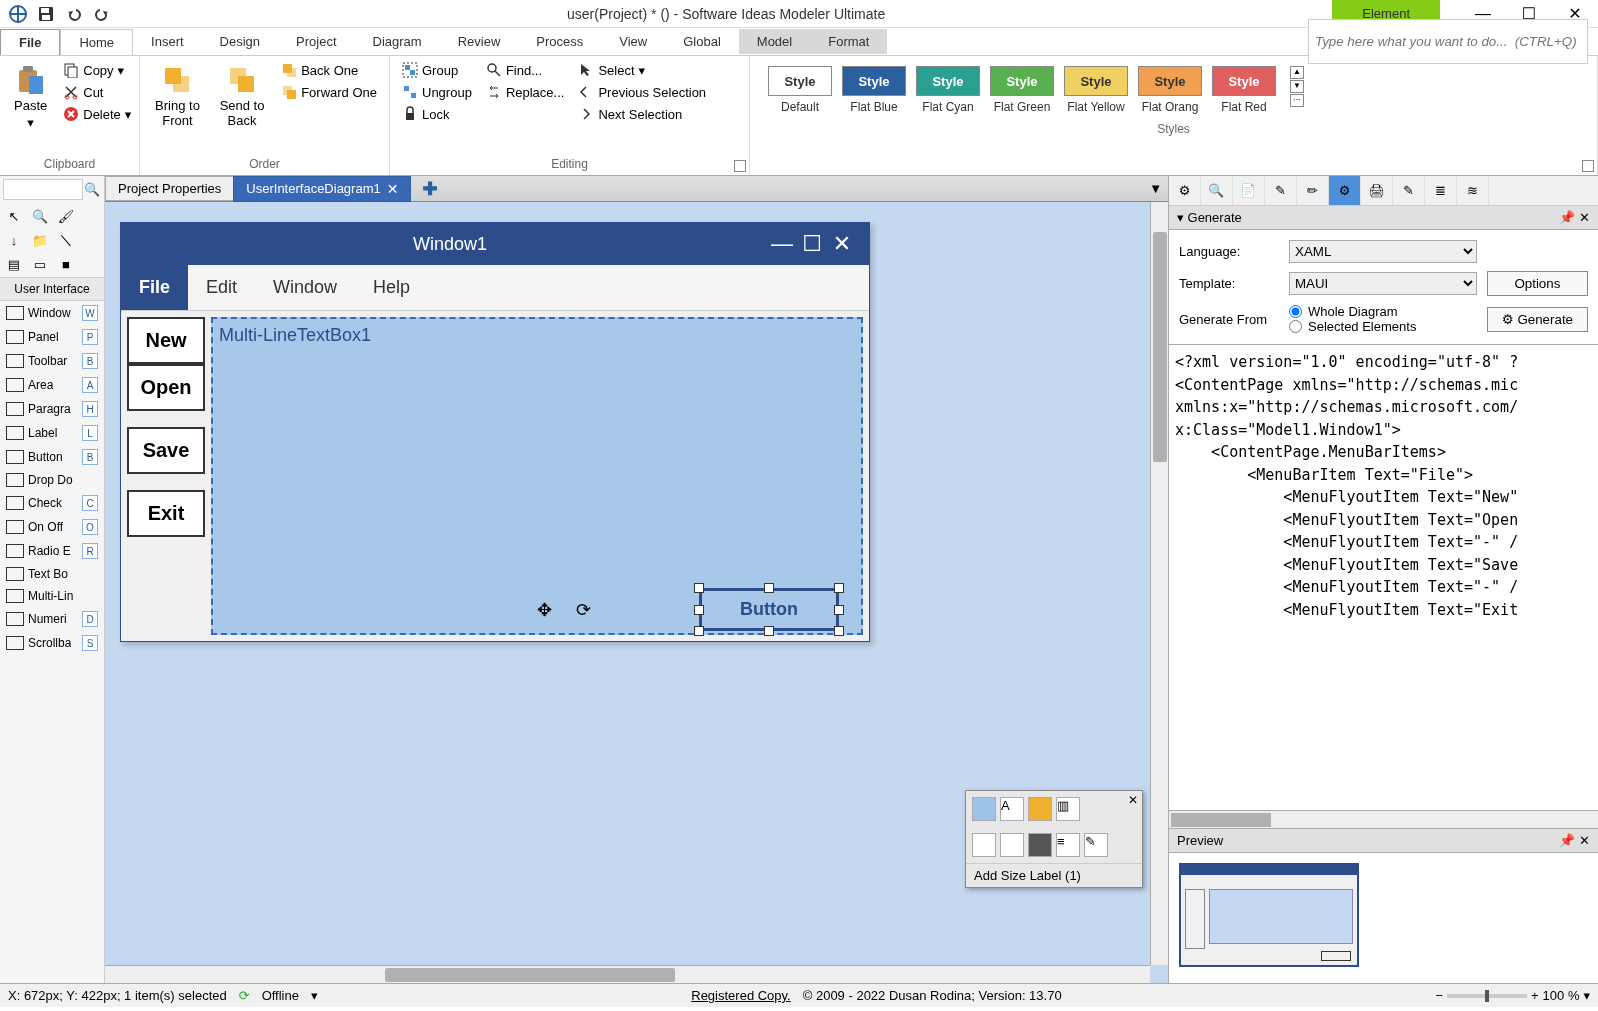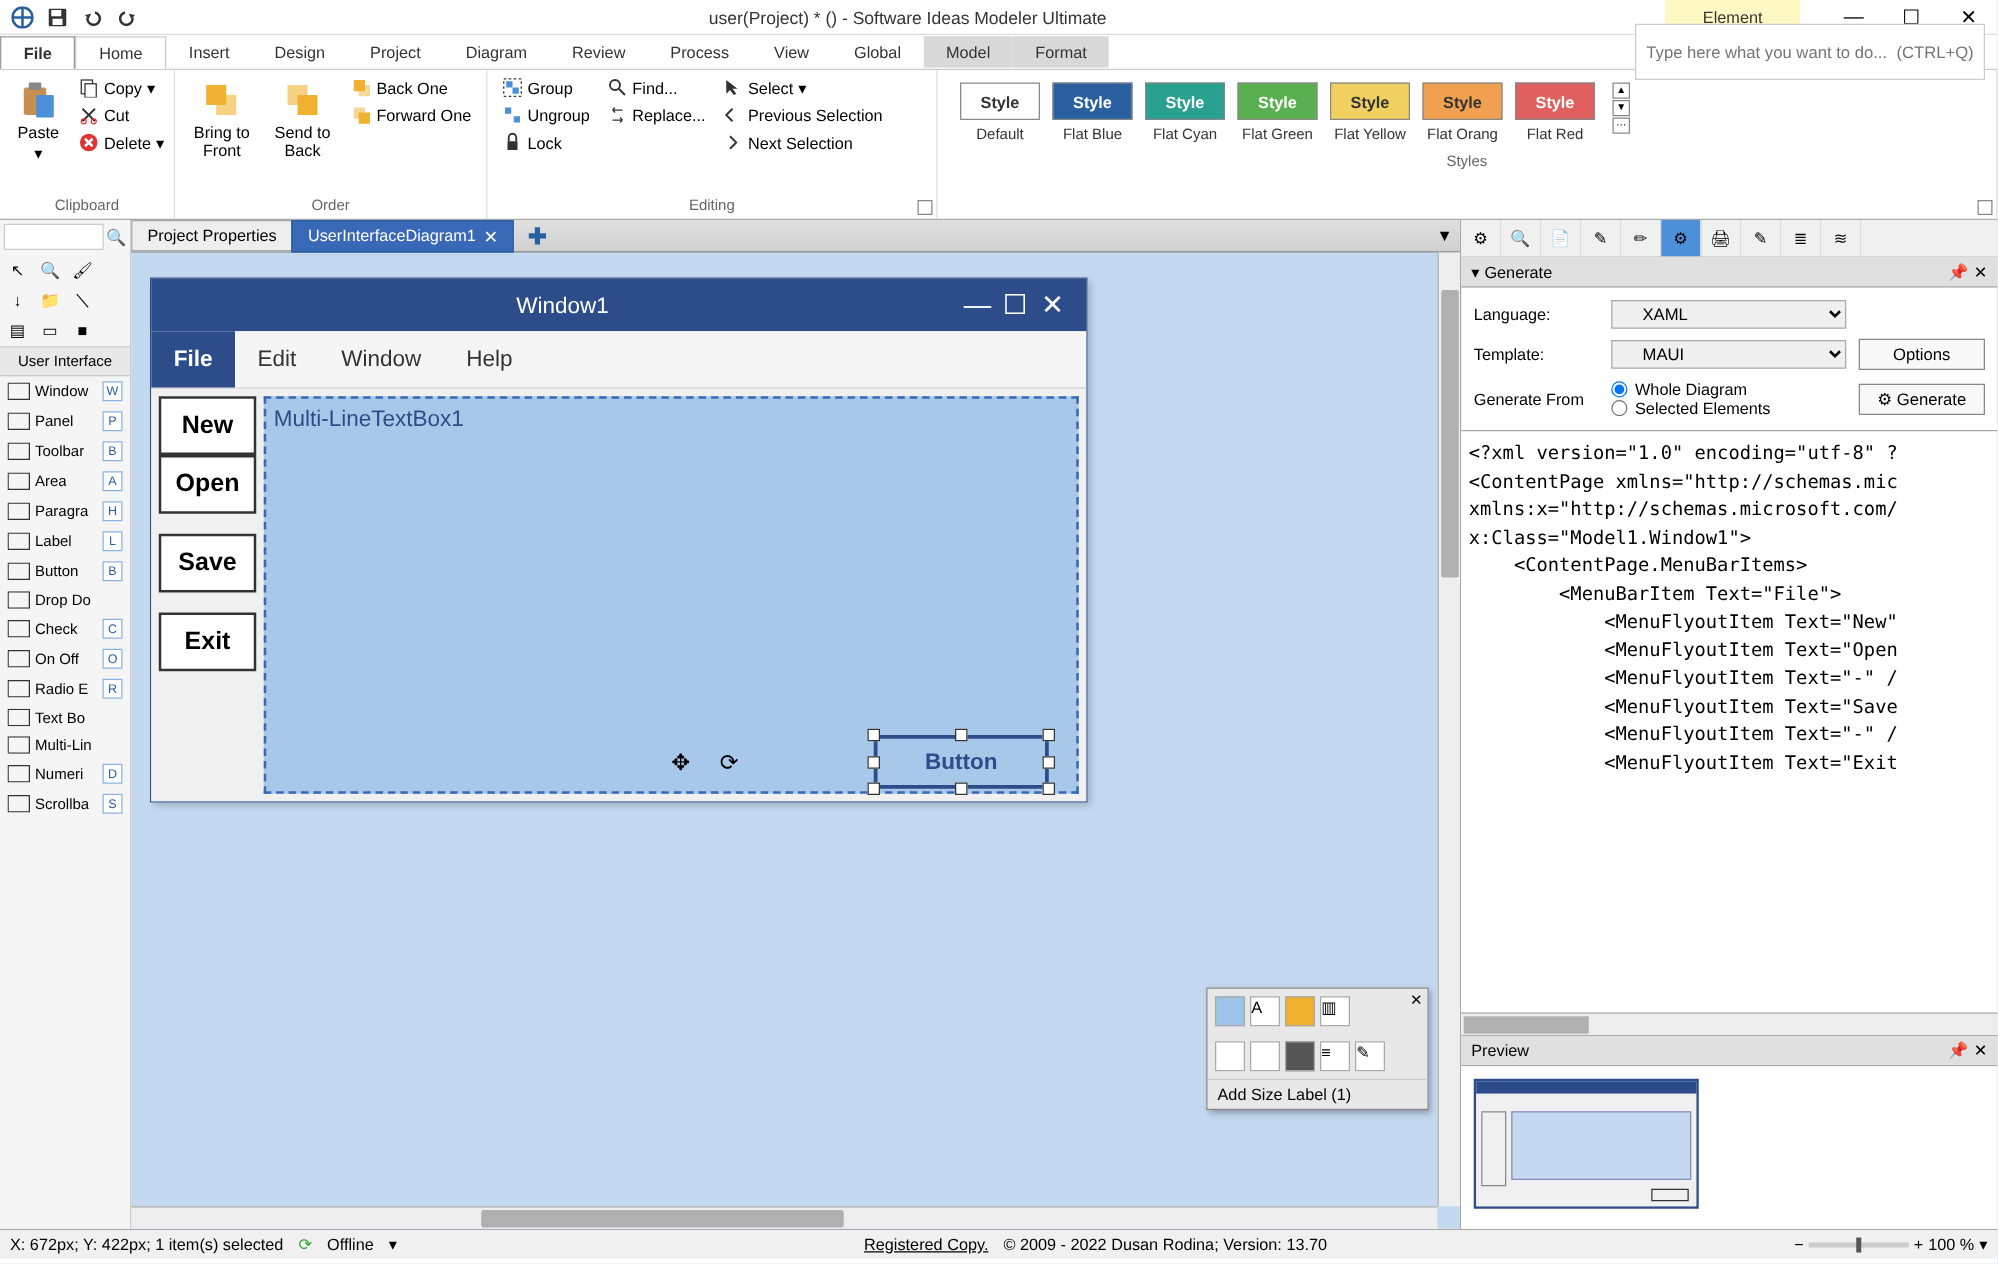--- a/index.html
+++ b/index.html
@@ -3,32 +3,32 @@
 <meta charset="utf-8">
 <style>
 * { box-sizing: border-box; margin: 0; padding: 0; font-family: "Segoe UI", Tahoma, sans-serif; }
 body { background: #fff; overflow: hidden; font-size: 13px; }
 
 
 .titlebar { height: 28px; display: flex; align-items: center; background: #fff; border-bottom: 1px solid #ddd; }
 .titlebar .qat { display: flex; gap: 4px; padding: 0 6px; }
 .titlebar .qat-btn { width: 24px; height: 24px; display: flex; align-items: center; justify-content: center; cursor: pointer; }
 .titlebar .title { flex: 1; text-align: center; color: #333; font-size: 14px; }
-.titlebar .context-tab { padding: 6px 30px; background: #fef9c3; color: #333; margin-right: 20px;}
+.titlebar .context-tab { padding: 6px 30px; background: #84cc16; color: #333; margin-right: 20px;}
 .titlebar .win-controls { display: flex; gap: 0; }
 .titlebar .win-btn { width: 46px; height: 30px; display: flex; align-items: center; justify-content: center; cursor: pointer; font-size: 16px;}
 
 
 .menurow { height: 28px; display: flex; align-items: center; background: #fff; border-bottom: 1px solid #ccc; }
 .menu-tab { padding: 5px 18px; cursor: pointer; color: #333; }
 .menu-tab.file { background: #fff; border: 1px solid #999; border-bottom: none; font-weight: bold;}
 .menu-tab.active { background: #fff; border-top: 1px solid #ccc; border-left: 1px solid #ccc; border-right: 1px solid #ccc; }
 .menu-tab.ctx { background: #d8d8d8; }
 .menurow .search { margin-left: auto; width: 280px; margin-right:10px;}
-.menurow .search input { width: 100%; padding: 14px 6px; border: 1px solid #ccc; color: #888;  text-align: center;}
+.menurow .search input { width: 100%; padding: 14px 6px; border: 1px solid #ccc; color: #888; font-style: italic;}
 
 
 .ribbon { height: 120px; display: flex; border-bottom: 1px solid #aaa; background: #fff;}
 .ribbon-group { border-right: 1px solid #ddd; padding: 4px 8px; display: flex; flex-direction: column; position:relative;}
 .ribbon-group-label { text-align: center; color: #666; font-size: 12px; padding-top: 2px; }
 .ribbon-body { flex: 1; display: flex; gap: 6px; align-items: flex-start;}
 .big-btn { display: flex; flex-direction: column; align-items: center; padding: 4px 6px; cursor: pointer; gap: 2px;}
 .big-btn .icon { width: 32px; height: 32px; }
 .small-btn { display: flex; align-items: center; gap: 4px; padding: 2px 4px; cursor: pointer; white-space: nowrap;}
 .small-btn .icon { width: 16px; height: 16px; }
@@ -91,21 +91,21 @@
 .context-popup .cp-cell { width:24px; height:24px; border:1px solid #aaa; background:#fff; cursor:pointer;}
 .context-popup .cp-label { padding:4px 8px; font-size:13px; border-top:1px solid #ccc;}
 
 
 .right { width: 430px; display:flex; flex-direction:column; border-left:1px solid #aaa;}
 .right-toolbar { height:30px; background:#f0f0f0; display:flex; border-bottom:1px solid #ccc;}
 .right-toolbar div { width:32px; display:flex; align-items:center; justify-content:center; cursor:pointer; border-right:1px solid #ddd;}
 .right-toolbar div.active { background:#4d8fd8;}
 .panel-header { background:#e0e0e0; padding:4px 8px; border-bottom:1px solid #aaa; display:flex; align-items:center; gap:4px;}
 .panel-body { padding:10px; display:grid; grid-template-columns: 100px 1fr auto; gap:8px 10px; align-items:center; font-size:13px;}
-.panel-body select, .panel-body input[type=text] { width:100%; padding:2px 20px; border:1px solid #aaa;}
+.panel-body select, .panel-body input[type=text] { width:100%; padding:2px 1px; border:1px solid #aaa;}
 .panel-body .radio-row { display:flex; align-items:center; gap:6px;}
 .btn { padding:4px 14px; border:1px solid #888; background:#f8f8f8; cursor:pointer;}
 .code-area { flex:1; background:#fff; border-top:1px solid #aaa; padding:6px; font-family: Consolas, monospace; font-size:15px; white-space:pre; overflow:auto; line-height:1.5;}
 .code-scroll { height:18px; background:#eee; border-top:1px solid #aaa; position:relative;}
 .code-scroll .thumb { position:absolute; left:2px; top:2px; width:100px; height:14px; background:#b0b0b0;}
 .preview-panel { border-top:1px solid #aaa;}
 .preview-body { padding:10px; background:#fff; height:130px;}
 .preview-mini { width:180px; border:2px solid #2c4d8a; }
 .preview-mini .pm-title { background:#2c4d8a; height:10px;}
 .preview-mini .pm-body { height:90px; background:#f0f0f0; position:relative;}

